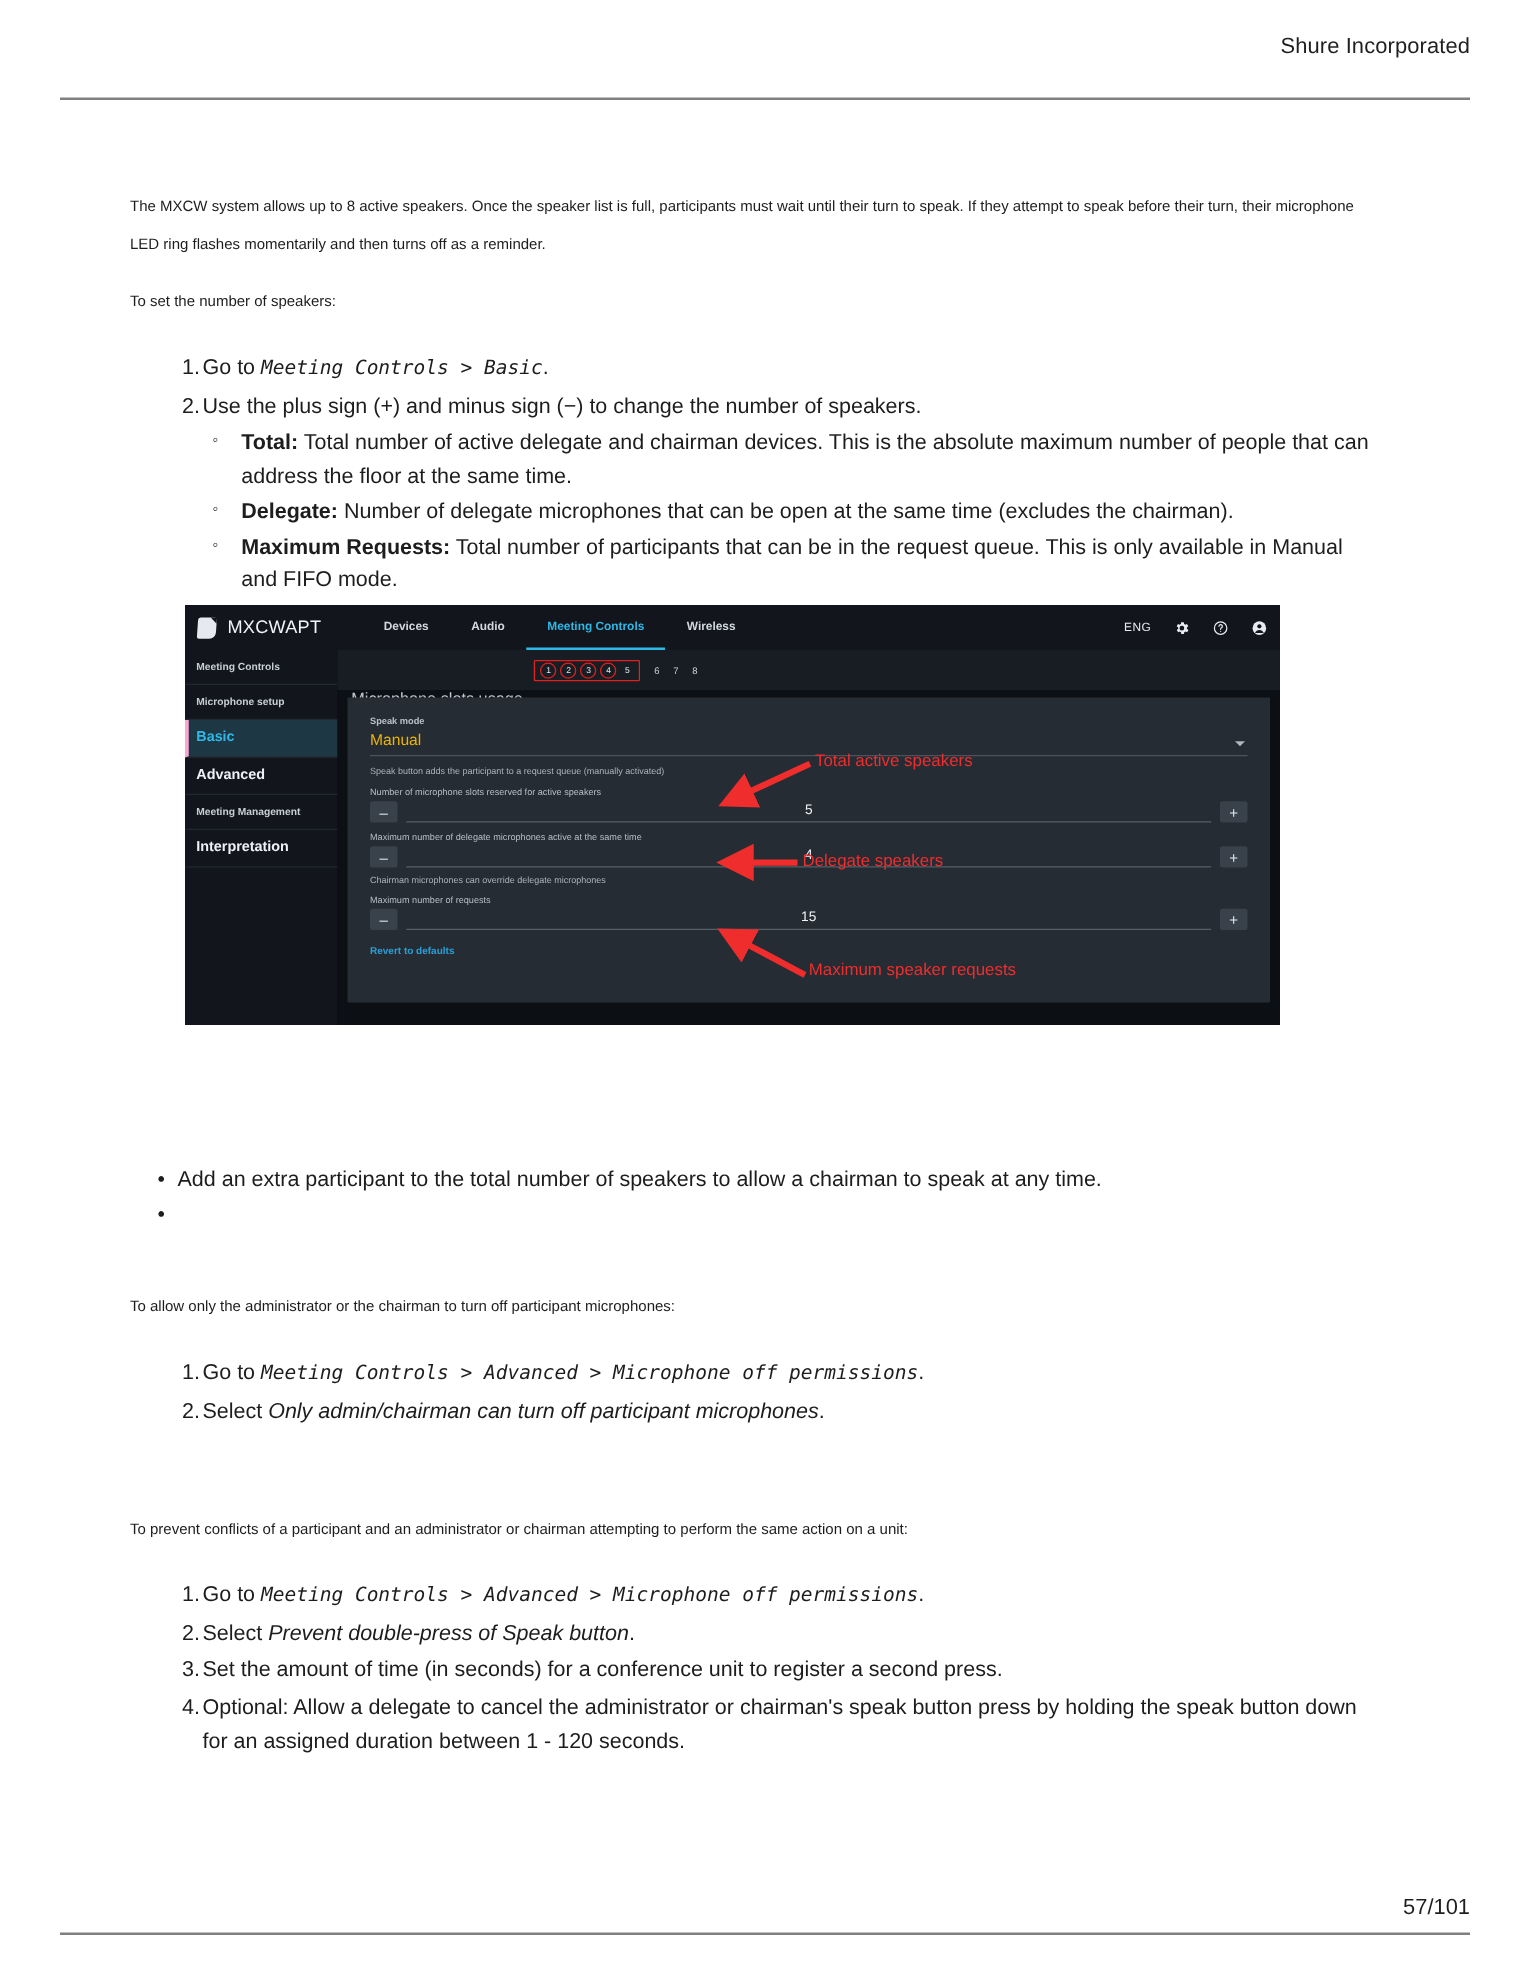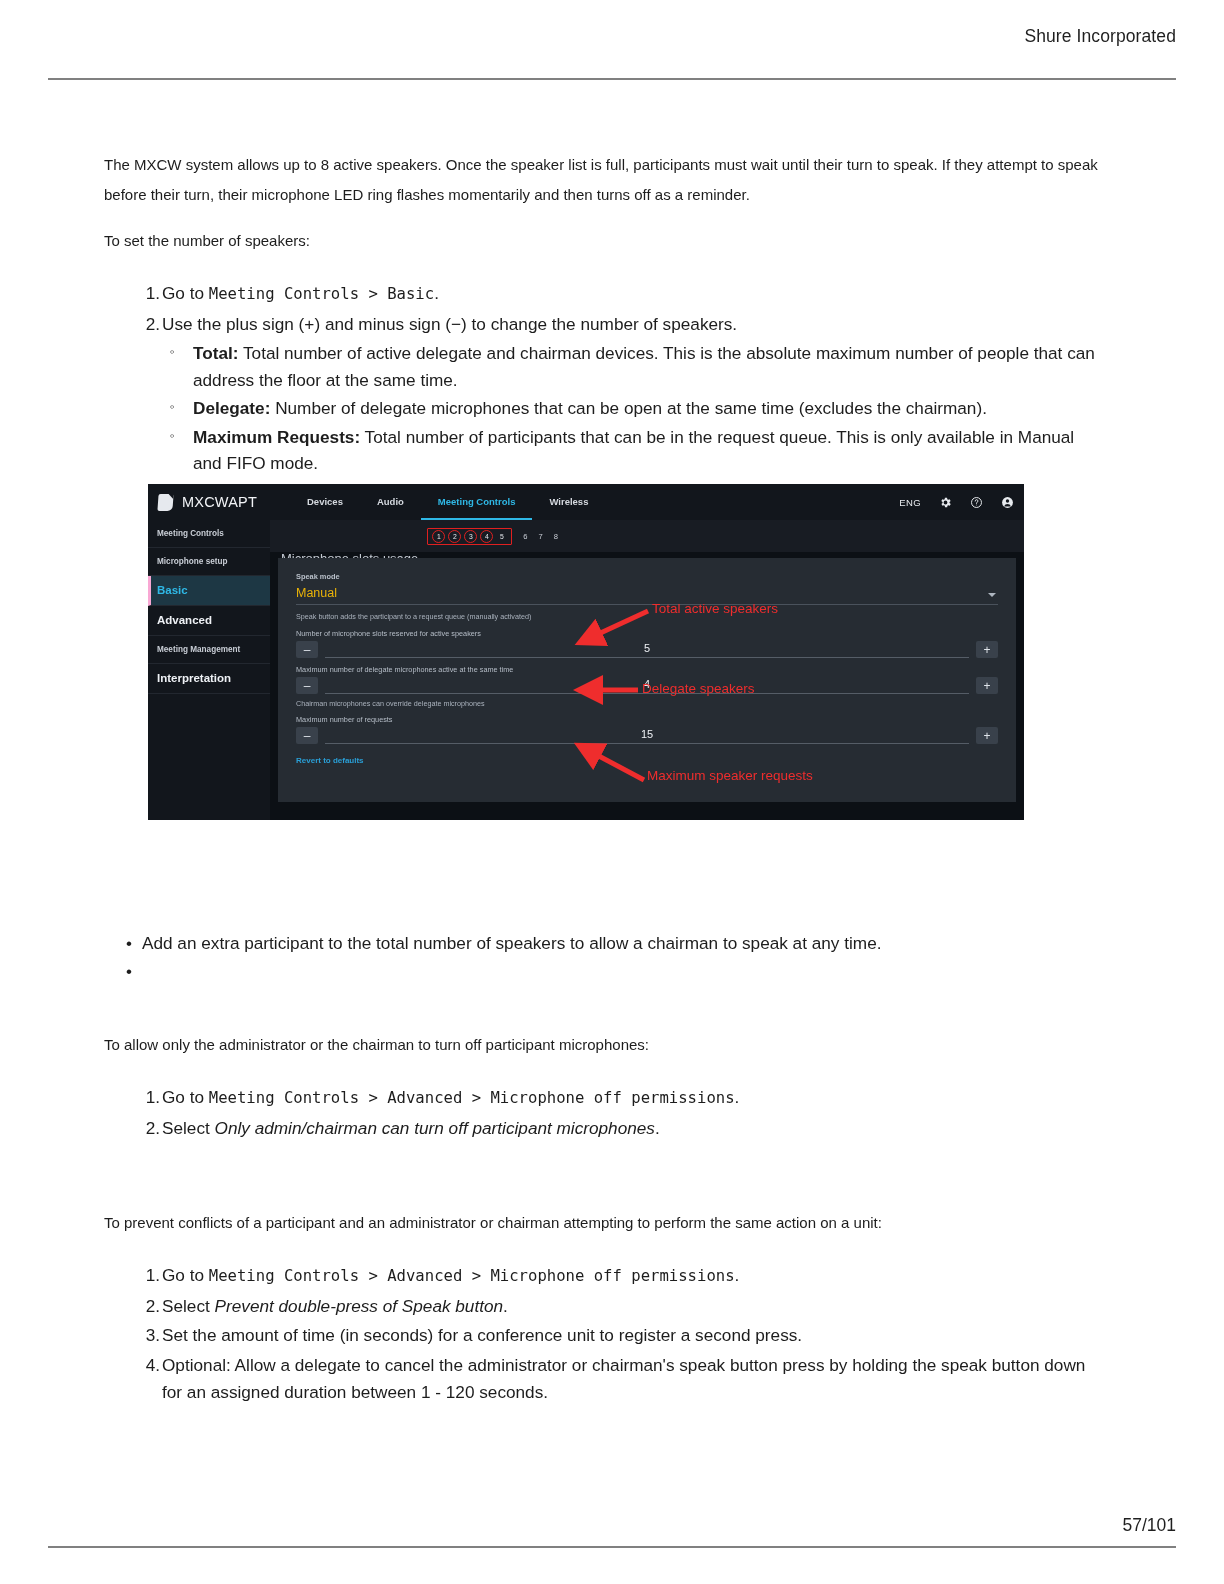--- a/index.html
+++ b/index.html
@@ -51,21 +51,21 @@
   
   .content {
     position: absolute;
     left: 104px;
     top: 150px;
     width: 1000px;
   }
 
   p.para {
     margin: 0 0 0 0;
-    font-size: 15px;
+    font-size: 12px;
     line-height: 30px;
     color: #1d1d1d;
   }
   .gap-sm { height: 16px; }
   .gap-md { height: 24px; }
 
   ol.num, ul.bul {
     margin: 0;
     padding: 0;
     list-style: none;
@@ -119,20 +119,21 @@
     position: absolute;
     left: 22px;
     top: 0px;
     font-size: 17px;
     line-height: 27px;
     color: #1d1d1d;
   }
 
   .mono {
     font-family: "DejaVu Sans Mono", "Liberation Mono", monospace;
+    font-style: italic;
     font-size: 15.6px;
     margin-top: 42px;
   }
   .ital { font-style: italic; }
   .bold { font-weight: bold; }
 
   
   .shot {
     position: absolute;
     left: 148px;

